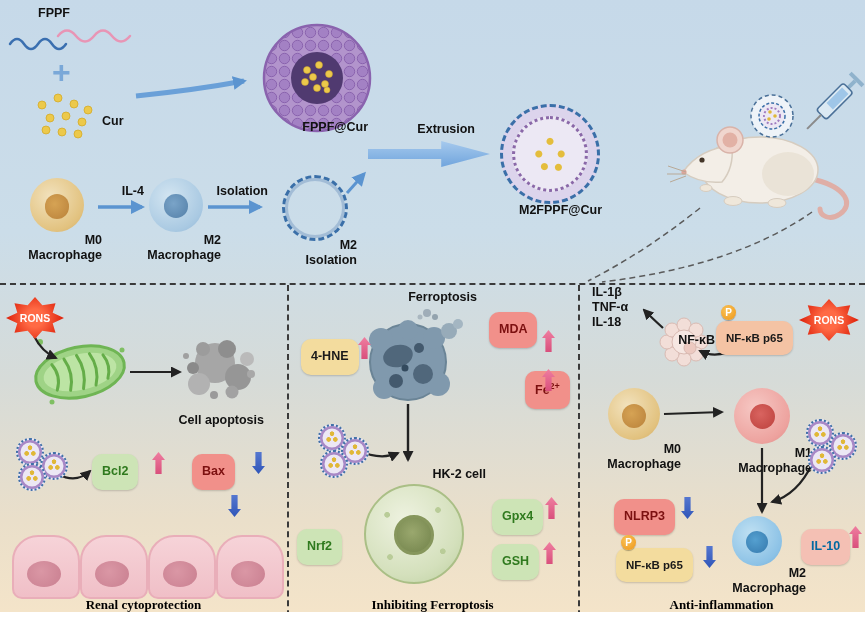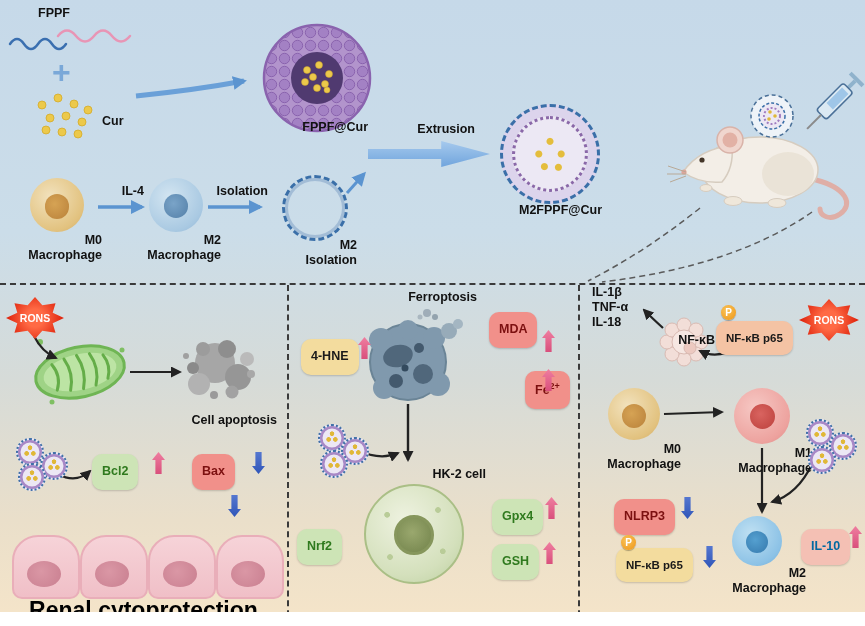--- a/index.html
+++ b/index.html
@@ -6,21 +6,21 @@
   .stage {
     position:relative; width:865px; height:612px; overflow:hidden;
     font-family:"Liberation Sans", sans-serif; color:#111;
     background: linear-gradient(180deg,#c6d9e9 0%, #cbdde9 38%, #d6dbd8 62%, #eadfca 85%, #f4e4c9 100%);
   }
   .art { position:absolute; left:0; top:0; z-index:1; }
   .hsep { position:absolute; left:0; top:283px; width:865px; height:0; border-top:2px dashed #3a3a3a; z-index:1; }
   .vsep { position:absolute; top:285px; height:341px; width:0; border-left:2px dashed #3a3a3a; z-index:1; }
   .lbl { position:absolute; font-weight:bold; font-size:12.5px; line-height:15px; z-index:2; }
   .center { text-align:right; }
-  .title { position:absolute; font-weight:bold; font-size:23px; text-align:center; z-index:2; color:#000; }
+  .title { position:absolute; font-weight:bold; font-size:13px; text-align:center; z-index:2; color:#000;font-family:Liberation Serif, serif; }
   .pill { position:absolute; border-radius:10px; padding:10px 10px; font-weight:bold; font-size:12.5px; line-height:1.25; z-index:2; box-shadow:0 1px 2px rgba(0,0,0,.18); white-space:nowrap; }
   .pill-green { background:#cde4b6; color:#2f7a1e; }
   .pill-red { background:#f1908a; color:#7c1010; }
   .pill-yellow { background:#f3dc9e; color:#1a1a1a; }
   .pill-peach { background:#f4c3a4; color:#1a1a1a; }
   .pill-pink { background:#f4c0b4; color:#0369a1; }
   .pill-sm { font-size:11.5px; }
   .bump { position:absolute; width:13px; height:22px; z-index:2; }
   .up { clip-path:polygon(50% 0,100% 36%,74% 36%,74% 100%,26% 100%,26% 36%,0 36%); background:linear-gradient(180deg,#ef7ea0,#d94f7c); }
   .down { clip-path:polygon(50% 100%,100% 64%,74% 64%,74% 0,26% 0,26% 64%,0 64%); background:linear-gradient(180deg,#5577d0,#2f55b8); }
@@ -278,21 +278,21 @@
     <div>Macrophage</div>
   </div>
   <div class="lbl center" style="left:267px; top:238px; width:90px;">
     <div>M2</div>
     <div>Isolation</div>
   </div>
 
   <div class="star" style="left:6px; top:297px; width:58px; height:42px;">
     <span>RONS</span>
   </div>
-  <div class="lbl center" style="left:177px; top:413px; width:100px;">Cell apoptosis</div>
+  <div class="lbl center" style="left:164px; top:413px; width:100px;">Cell apoptosis</div>
 
   <div class="np" style="left:16px; top:438px;"></div>
   <div class="np" style="left:40px; top:452px;"></div>
   <div class="np" style="left:18px; top:463px;"></div>
 
   <div class="pill pill-green" style="left:92px; top:454px;">Bcl2</div>
   <div class="bump up" style="left:152px; top:452px;"></div>
   <div class="pill pill-red" style="left:192px; top:454px;">Bax</div>
   <div class="bump down" style="left:252px; top:452px;"></div>
   <div class="bump down" style="left:228px; top:495px;"></div>
@@ -319,20 +319,21 @@
 
   <div class="lbl center" style="left:406px; top:467px; width:80px;">HK-2 cell</div>
   <div class="hk2" style="left:364px; top:484px; width:96px; height:96px;"></div>
 
   <div class="pill pill-green" style="left:297px; top:529px;">Nrf2</div>
   <div class="pill pill-green" style="left:492px; top:499px;">Gpx4</div>
   <div class="bump up" style="left:545px; top:497px;"></div>
   <div class="pill pill-green" style="left:492px; top:544px;">GSH</div>
   <div class="bump up" style="left:543px; top:542px;"></div>
 
+  <div class="title" style="left:287px; top:597px; width:291px;">Inhibiting Ferroptosis</div>
 
   <div class="lbl" style="left:592px; top:285px;">
     <div>IL-1β</div>
     <div>TNF-α</div>
     <div>IL-18</div>
   </div>
 
   <div class="lbl center" style="left:655px; top:333px; width:60px;">NF-κB</div>
   <div class="pbadge" style="left:721px; top:305px;">P</div>
   <div class="pill pill-peach pill-sm" style="left:716px; top:321px;">NF-κB p65</div>
@@ -362,14 +363,15 @@
   <div class="bump down" style="left:703px; top:546px;"></div>
 
   <div class="cell m2blue" style="left:732px; top:516px; width:50px; height:50px;"></div>
   <div class="lbl center" style="left:714px; top:566px; width:92px;">
     <div>M2</div>
     <div>Macrophage</div>
   </div>
   <div class="pill pill-pink" style="left:801px; top:529px;">IL-10</div>
   <div class="bump up" style="left:849px; top:526px;"></div>
 
+  <div class="title" style="left:578px; top:597px; width:287px;">Anti-inflammation</div>
 
 </div>
 
 </body></html>

